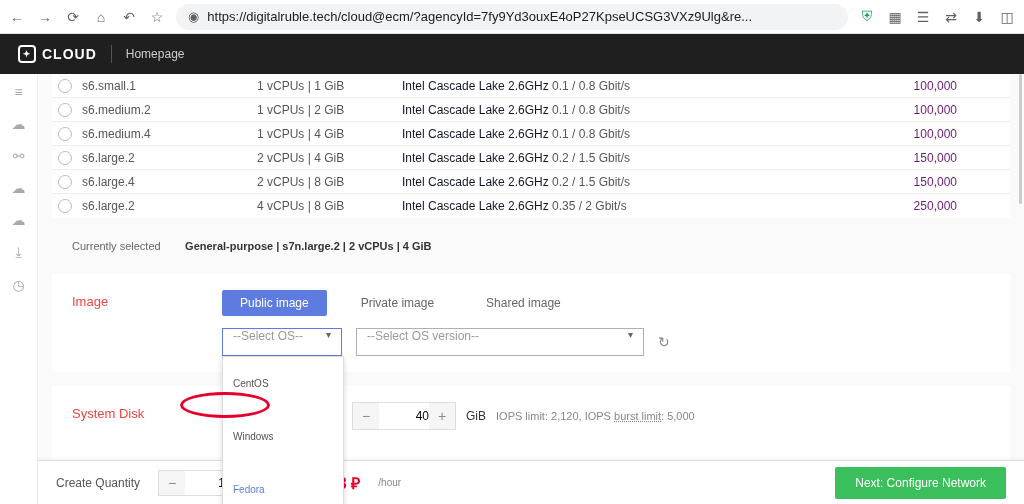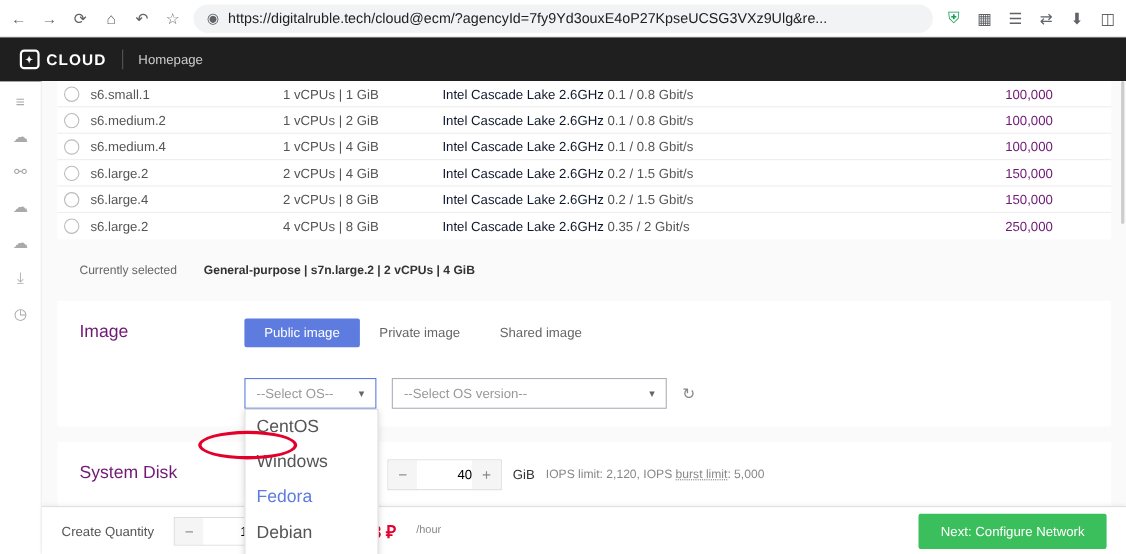--- a/index.html
+++ b/index.html
@@ -23,33 +23,33 @@
 .flavor-tbl .row:last-child{border-bottom:none}
 .flavor-tbl .radio{width:14px;height:14px;border:1px solid #bbb;border-radius:50%;margin-right:10px;cursor:pointer}
 .col-name{width:175px;color:#555}
 .col-cpu{width:145px;color:#555}
 .col-cpuname{width:150px;color:#0f172a}
 .col-band{width:335px;color:#555}
 .col-price{width:70px;text-align:right;color:#701a75}
 .selected-line{padding:8px 20px;color:#666;font-size:11px;margin:0 14px 14px 14px}
 .selected-line b{font-weight:700;color:#333}
 .section{background:#fff;margin:0 14px 14px 14px;padding:16px 20px;display:flex;gap:60px;position:relative}
-.section .label{width:90px;color:#701a75;font-size:16px;padding-top:4px}
+.section .label{width:90px;color:#ef4444;font-size:13px;padding-top:4px}
 .section .content{flex:1}
-.tabs{display:flex;gap:0;margin-bottom:28px}
+.tabs{display:flex;gap:16px;margin-bottom:12px}
 .tabs .tab{padding:6px 18px;font-size:12px;color:#666;cursor:pointer}
 .tabs .tab.active{background:#5e7ce0;color:#fff;border-radius:2px}
 .selects-row{display:flex;gap:14px;align-items:center}
-.select-box{border:1px solid #adb0b8;height:28px;display:flex;align-items:center;padding:0 10px;color:#999;font-size:12px;cursor:pointer;background:#fff;position:relative}
+.select-box{border:1px solid #adb0b8;height:28px;display:flex;padding:0 10px;color:#999;font-size:12px;cursor:pointer;background:#fff;position:relative}
 .select-box .arr{margin-left:auto;font-size:10px;color:#666}
 .os-select{width:120px;border-color:#5e7ce0}
-.ver-select{width:250px}
+.ver-select{width:288px}
 .refresh{color:#888;font-size:14px;cursor:pointer}
 .dropdown{position:absolute;top:27px;left:-1px;width:122px;background:#fff;border:1px solid #ddd;box-shadow:0 2px 6px rgba(0,0,0,.15);z-index:10}
-.dropdown .opt{padding:7px 10px;color:#555;cursor:pointer;font-size:16px}
+.dropdown .opt{padding:21px 10px;color:#555;cursor:pointer;font-size:10px}
 .dropdown .opt.hl{color:#5e7ce0}
 .disk-row{display:flex;align-items:center;gap:10px}
 .disk-type{width:120px;height:28px;border:1px solid #ddd;padding:0 10px;display:flex;align-items:center;color:#999;font-size:12px}
 .stepper{display:flex;align-items:center;border:1px solid #ddd;height:28px}
 .stepper .btn{width:26px;height:100%;background:#f5f5f5;display:flex;align-items:center;justify-content:center;color:#888;cursor:pointer;font-size:14px}
 .stepper input{width:50px;height:100%;border:none;text-align:right;font-size:12px;outline:none}
 .iops{color:#888;font-size:11px}
 .iops .ul{text-decoration:underline dotted}
 .addline{color:#888;font-size:11px;margin-top:28px}
 .red-mark{position:absolute;border:3px solid #e4002b;border-radius:50%;width:90px;height:26px;pointer-events:none;z-index:11}

